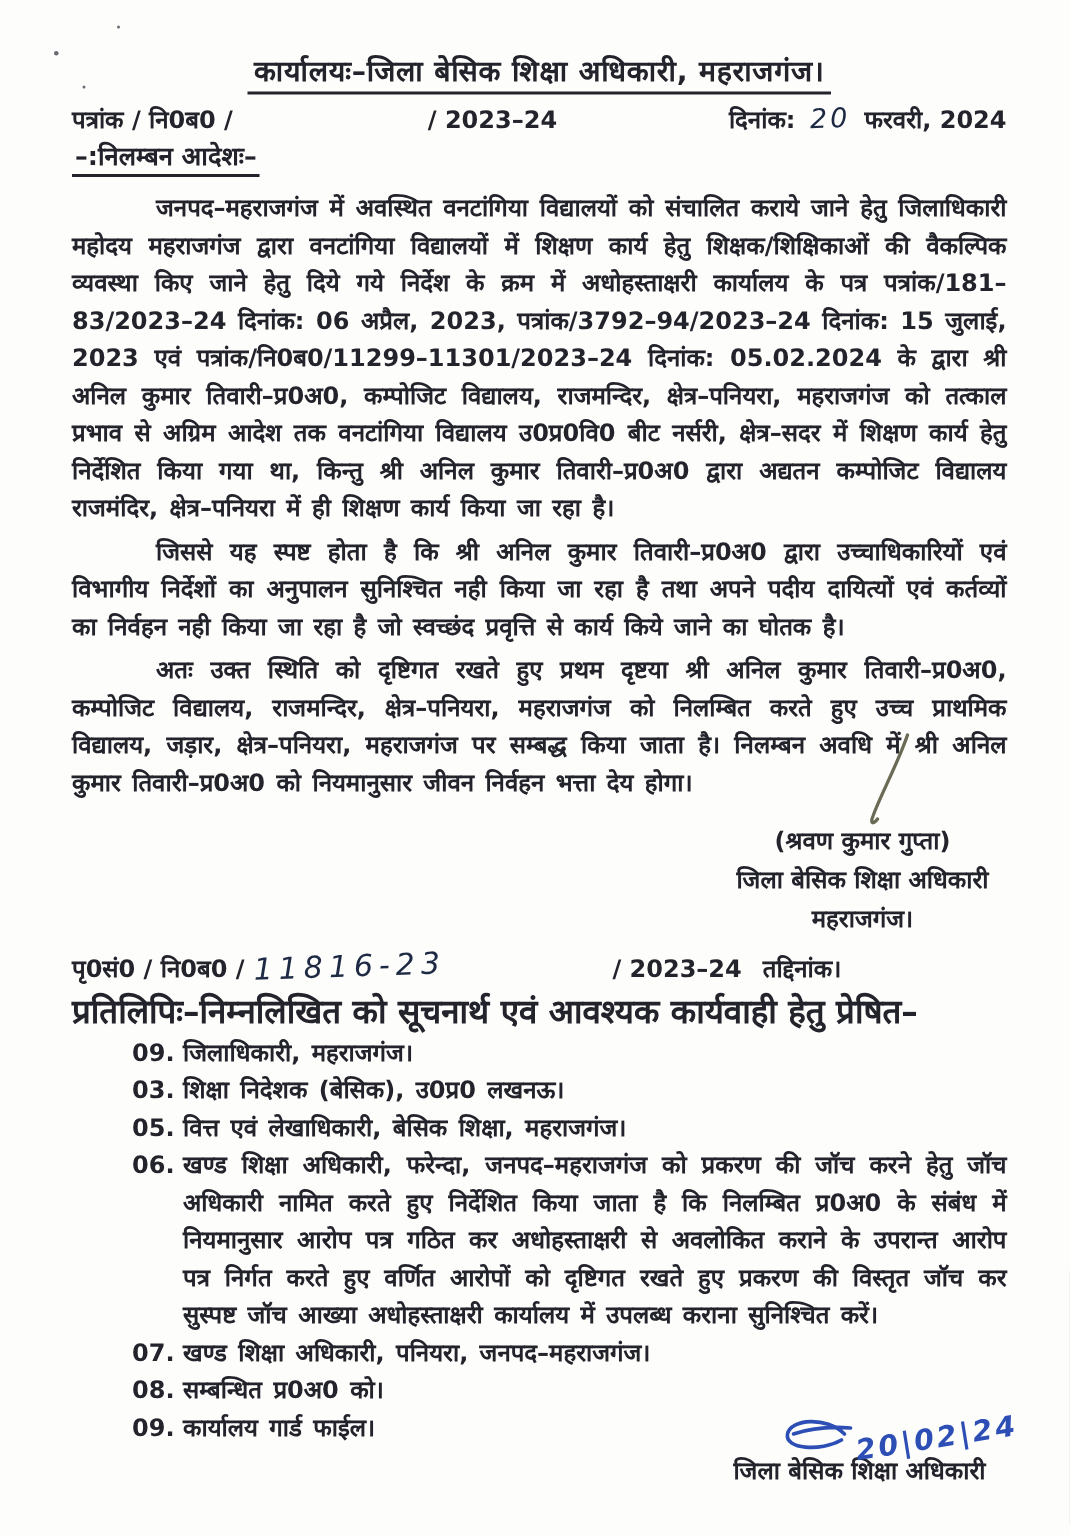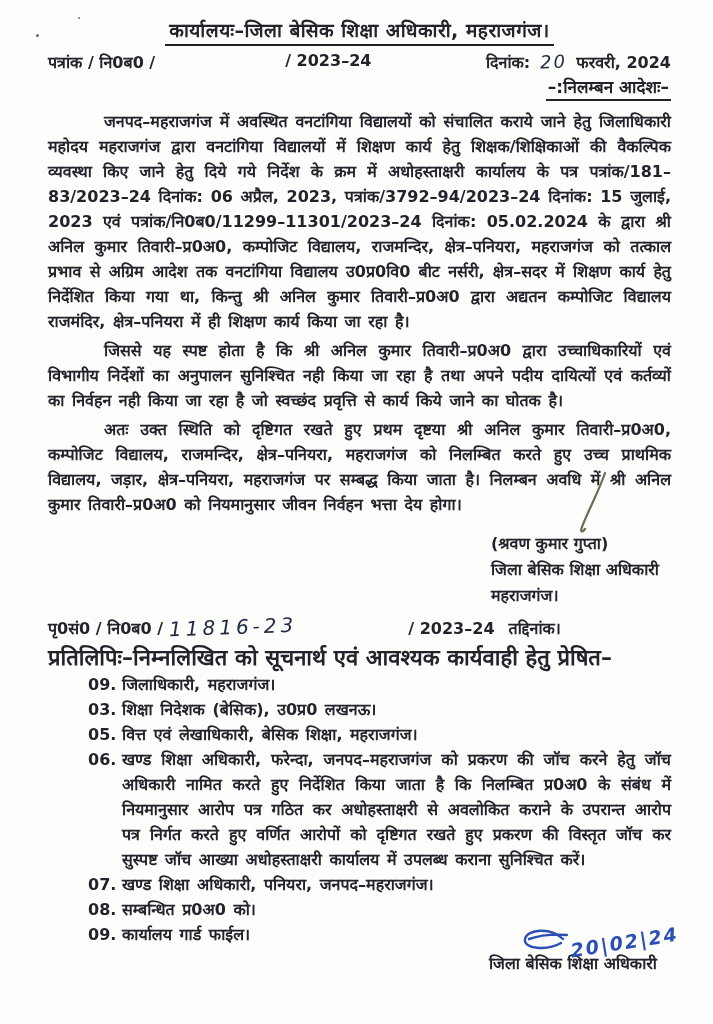--- a/index.html
+++ b/index.html
@@ -6,47 +6,47 @@
   html, body { background: #e9e9e9; }
   body { font-family: "DejaVu Sans", sans-serif; }
   .page {
     position: relative;
     width: 713px;
     height: 1024px;
     margin: 0 auto;
     background: #fdfdfc;
     color: #23232c;
     overflow: hidden;
-    padding: 17px 42px 0 48px;
+    padding: 34px 42px 0 48px;
   }
   .speck { position: absolute; background:#6a6a72; border-radius:50%; }
   .speck.s1 { width:3px; height:3px; left:36px; top:34px; }
   .speck.s2 { width:2px; height:2px; left:55px; top:57px; }
   .speck.s3 { width:2px; height:2px; left:78px; top:17px; }
 
   .office-title-row { text-align: center; }
   .office-title {
     display: inline-block;
     font-size: 19px;
     font-weight: 700;
     border-bottom: 2px solid #23232c;
     padding: 0 4px 1px 4px;
     letter-spacing: 0.5px;
   }
   .ref-line {
     display: flex;
-    align-items: flex-start;
+    align-items: center;
     margin-top: 5px;
     font-size: 16px;
     font-weight: 600;
   }
   .ref-line .ref-left { flex: 0 0 auto; }
   .ref-line .ref-year { margin-left: 130px; }
   .ref-line .ref-date { margin-left: auto; }
-  .order-title-row { text-align: right; margin-top: 2px; }
+  .order-title-row { text-align: left; margin-top: 2px; }
   .order-title {
     display: inline-block;
     font-size: 17px;
     font-weight: 700;
     border-bottom: 2px solid #23232c;
     padding: 0 2px 1px 2px;
   }
 
   .body-para {
     font-size: 16px;
@@ -68,21 +68,21 @@
     display: inline-block;
     transform: rotate(-2deg);
   }
   .hand-day { font-size: 18px; padding: 0 4px; }
   .hand-refno { font-size: 20px; padding: 0 6px; letter-spacing: 4px; }
 
   .sign-block-1 {
     position: relative;
     width: fit-content;
     margin: 14px 12px 0 auto;
-    text-align: left;
+    text-align: center;
     font-size: 16px;
     font-weight: 600;
     line-height: 26px;
   }
   .sign-stroke-1 {
     position: absolute;
     top: -62px;
     left: 48%;
   }
 

